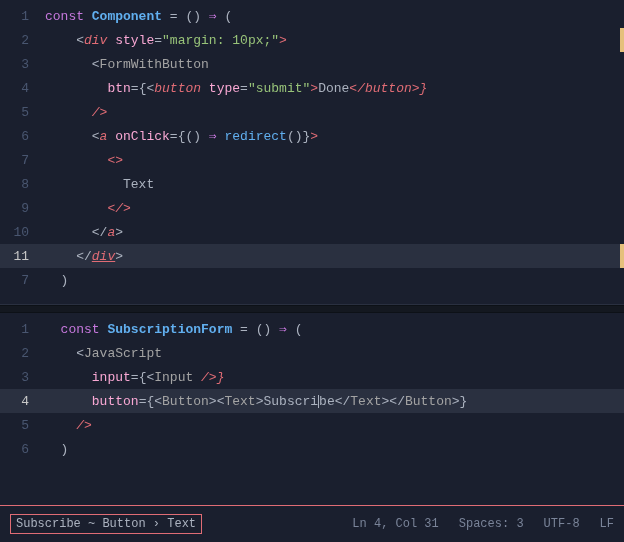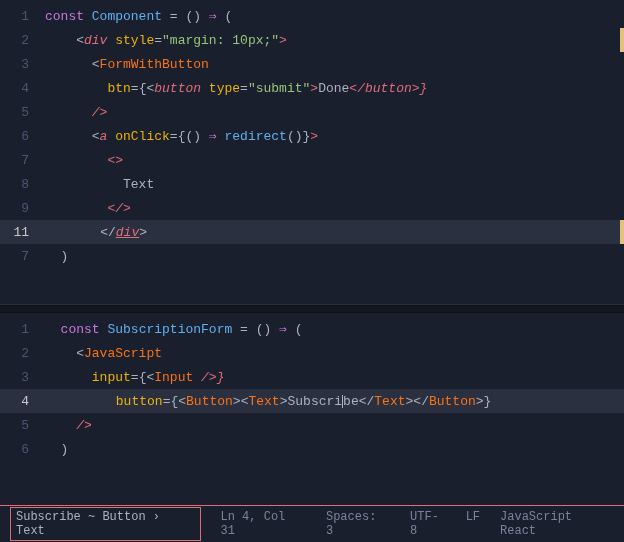--- a/index.html
+++ b/index.html
@@ -60,35 +60,34 @@
     }
 
     .line-content {
       flex: 1;
       white-space: pre;
       padding-right: 30px;
     }
 
     .line-highlight {
       background-color: #2a3040;
-      gap: 24px;
     }
 
     
     .kw { color: #c678dd; }         
-    .fn { color: #61afef; }         
+    .fn { color: #61afef; font-weight: bold; }         
     .op { color: #abb2bf; }         
     .arrow { color: #c678dd; }      
     .tag { color: #e06c75; font-style: italic; }        
-    .attr { color: #eab308; }       
+    .attr { color: #f9a8d4; }       
     .str { color: #98c379; }      
     .jsx-expr { color: #abb2bf; }   
     .plain { color: #abb2bf; }         
     .redirect { color: #61afef; }   
-    .component-name { color: #f97316; }
+    .component-name { color: #a3a3a3; }
 
     
     .gutter-mark {
       position: absolute;
       right: 0;
       top: 0;
       width: 4px;
       height: 24px;
       background-color: #e5c07b;
     }
@@ -183,20 +182,24 @@
       <div class="code-line">
         <span class="line-number">8</span>
         <span class="line-content"><span class="plain">          Text</span></span>
       </div>
 
       <div class="code-line">
         <span class="line-number">9</span>
         <span class="line-content"><span class="tag">        &lt;/&gt;</span></span>
       </div>
 
+      <div class="code-line">
+        <span class="line-number">10</span>
+        <span class="line-content"><span class="plain">      &lt;/</span><span class="tag">a</span><span class="plain">&gt;</span></span>
+      </div>
 
       <div class="code-line line-highlight" style="position:relative;">
         <span class="line-number" style="color:#c8c8c8;">11</span>
         <span class="line-content"><span class="plain">    &lt;/</span><span class="tag" style="text-decoration: underline;">div</span><span class="plain">&gt;</span></span>
         <span class="gutter-mark"></span>
       </div>
 
       <div class="code-line">
         <span class="line-number">7</span>
         <span class="line-content"><span class="plain">  )</span></span>
@@ -245,17 +248,16 @@
 
   <div class="status-bar">
     <div class="status-breadcrumb">
       <span>Subscribe ~ Button › Text</span>
     </div>
     <div class="status-info">
       <span>Ln 4, Col 31</span>
       <span>Spaces: 3</span>
       <span>UTF-8</span>
       <span>LF</span>
-      <span>JavaScript React</span>
     </div>
   </div>
 
 </div>
 
 </body></html>

